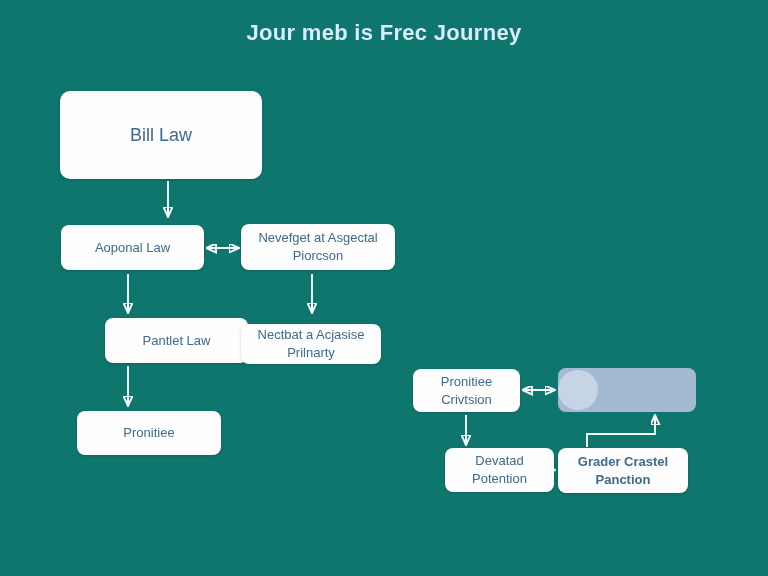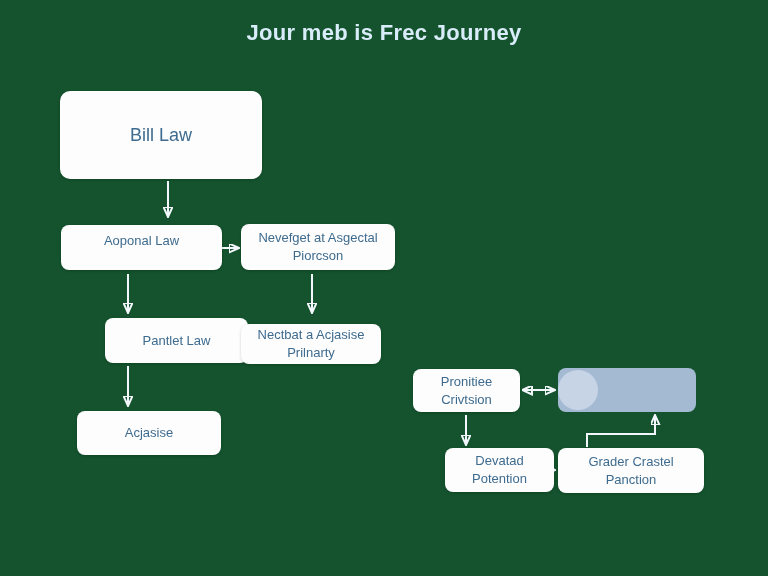--- a/index.html
+++ b/index.html
@@ -5,21 +5,21 @@
   html, body { margin: 0; padding: 0; }
   body {
     width: 768px; height: 576px;
     background: #0a5a9c;
     font-family: "Liberation Sans", sans-serif;
     overflow: hidden;
   }
   .canvas {
     position: relative;
     width: 768px; height: 576px;
-    background: #14532d;
+    background: #0f766e;
   }
   .title {
     position: absolute;
     left: 0; right: 0; top: 20px;
     text-align: center;
     color: #d9ecf9;
     font-size: 22px;
     font-weight: 600;
     letter-spacing: 0.3px;
   }
@@ -32,28 +32,28 @@
     line-height: 1.35;
     display: flex;
     align-items: center;
     justify-content: center;
     text-align: center;
     padding: 20px 8px;
     box-sizing: border-box;
     box-shadow: 0 1px 3px rgba(0,0,0,0.18);
   }
   .node-bill      { left: 60px;  top: 91px;  width: 202px; height: 88px; border-radius: 10px; font-size: 18px; }
-  .node-aoponal   { left: 61px;  top: 225px; width: 161px; height: 45px; align-items: flex-end; }
+  .node-aoponal   { left: 61px;  top: 225px; width: 143px; height: 45px; }
   .node-nevefget  { left: 241px; top: 224px; width: 154px; height: 46px; }
   .node-pantlet   { left: 61px;  top: 318px; width: 143px; height: 45px; margin-left: 44px; }
   .node-nectbat   { left: 241px; top: 318px; width: 140px; height: 40px; margin-top: 6px; }
   .node-presstion { left: 77px;  top: 411px; width: 144px; height: 44px; }
   .node-pronitiee { left: 413px; top: 369px; width: 107px; height: 43px; }
   .node-devatad   { left: 413px; top: 448px; width: 109px; height: 44px; margin-left: 32px; }
-  .node-grader    { left: 558px; top: 448px; width: 146px; height: 45px; }
+  .node-grader    { left: 558px; top: 448px; width: 130px; height: 45px; font-weight: bold; }
   .pill {
     position: absolute;
     left: 558px; top: 368px; width: 138px; height: 44px;
     background: #a4bad3;
     border-radius: 8px;
     overflow: hidden;
   }
   .pill-circle {
     position: absolute;
     left: 0px; top: 2px;
@@ -125,21 +125,21 @@
 
   <div class="node node-pantlet">
     <span>Pantlet Law</span>
   </div>
 
   <div class="node node-nectbat">
     <span>Nectbat a Acjasise Prilnarty</span>
   </div>
 
   <div class="node node-presstion">
-    <span>Acjasise</span>
+    <span>Pronitiee</span>
   </div>
 
   <div class="node node-pronitiee">
     <span>Pronitiee Crivtsion</span>
   </div>
 
   <div class="pill">
     <div class="pill-circle"></div>
   </div>
 

